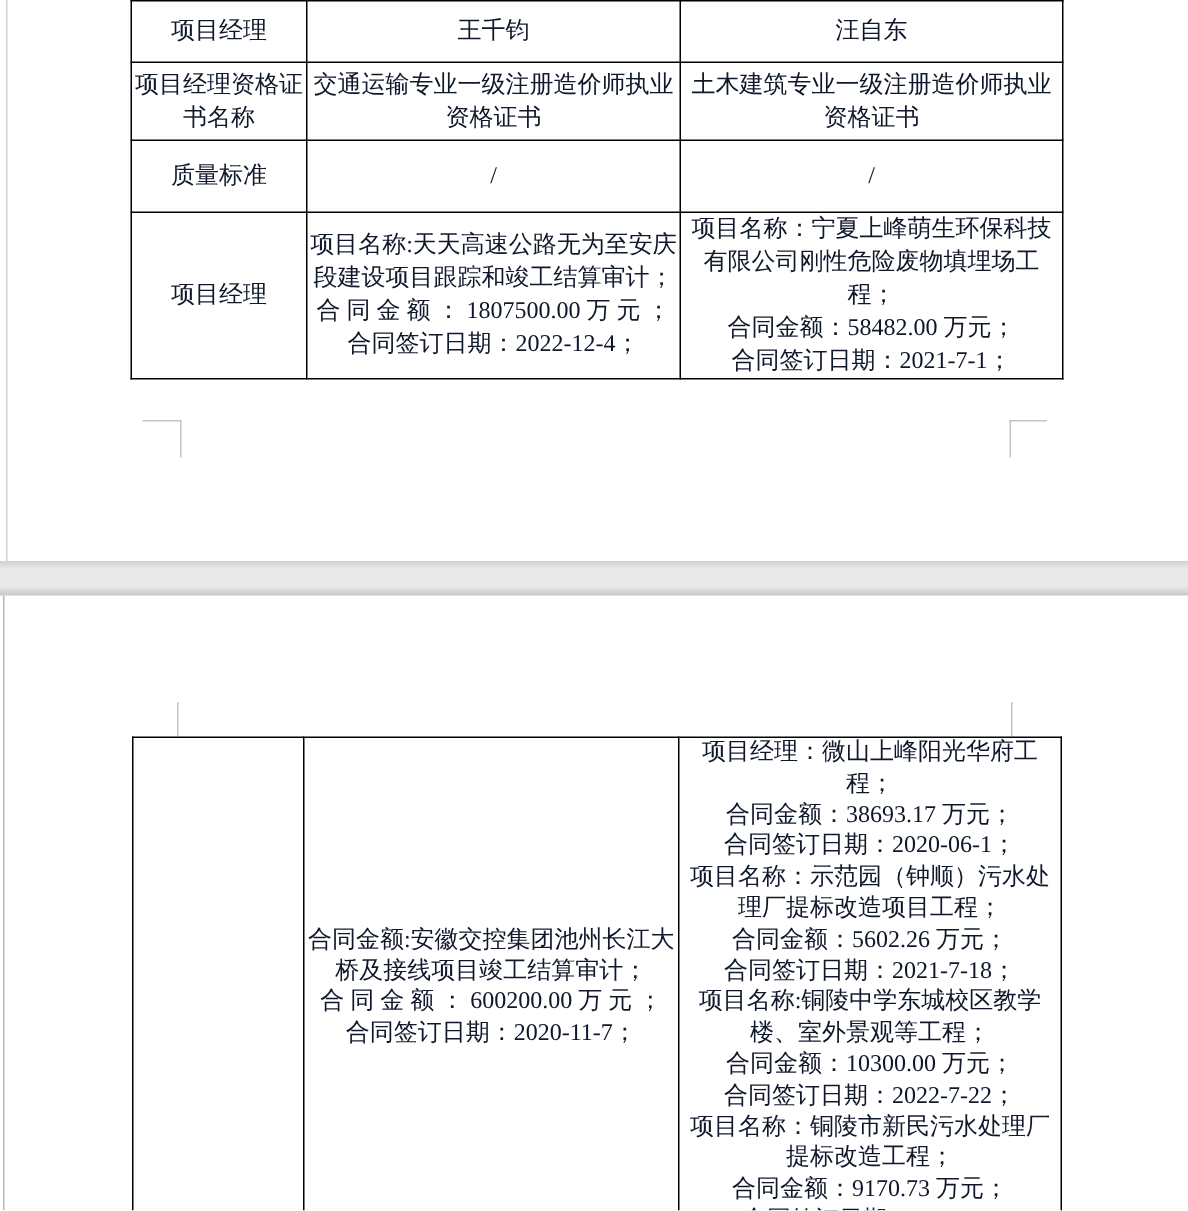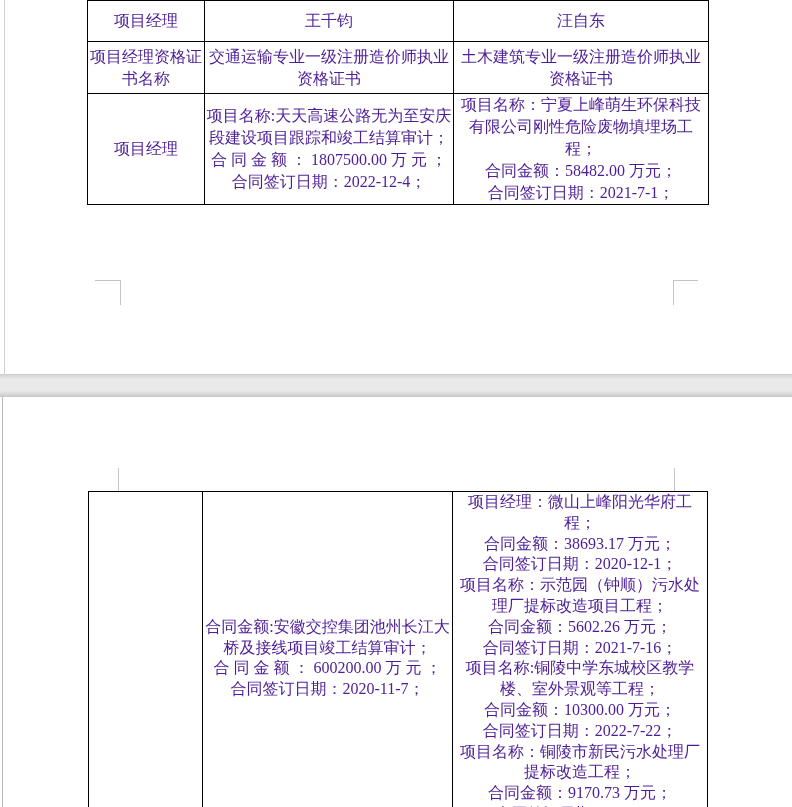--- a/index.html
+++ b/index.html
@@ -1,19 +1,19 @@
 <!DOCTYPE html>
 <html><head>
 <meta charset="utf-8">
 <style>
   html,body { margin:0; padding:0; background:#ffffff; }
   .canvas {
     position:relative; width:792px; height:807px; overflow:hidden;
     background:#ffffff; font-family:"Liberation Serif","DejaVu Serif",serif;
-    color:#4c1d95;
+    color:#0f172a;
   }
   
   .page-edge { position:absolute; width:1px; background:#d2d2d2; }
   .edge-p1 { left:4px; top:0; height:374px; }
   .edge-p2 { left:2px; top:397px; height:410px; background:#b8b8b8; }
   
   .page-gap {
     position:absolute; left:0; top:374px; width:792px; height:23px;
     background:linear-gradient(to bottom,#cfcfcf 0px,#e9e9e9 5px,#e9e9e9 17px,#c7c7c7 23px);
   }
@@ -63,20 +63,25 @@
         <tr class="r1">
       <td>项目经理</td>
       <td>王千钧</td>
       <td>汪自东</td>
     </tr>
     <tr class="r2">
       <td>项目经理资格证书名称</td>
       <td>交通运输专业一级注册造价师执业资格证书</td>
       <td>土木建筑专业一级注册造价师执业资格证书</td>
     </tr>
+    <tr class="r4">
+      <td>质量标准</td>
+      <td>/</td>
+      <td>/</td>
+    </tr>
     <tr class="r5">
       <td>项目经理</td>
       <td class="perf">
             <div class="para">项目名称:天天高速公路无为至安庆段建设项目跟踪和竣工结算审计；</div>
             <div class="para">合 同 金 额 ： 1807500.00 万 元 ；</div>
             <div class="para">合同签订日期：2022-12-4；</div>
           </td>
       <td class="perf">
             <div class="para">项目名称：宁夏上峰萌生环保科技有限公司刚性危险废物填埋场工程；</div>
             <div class="para">合同金额：58482.00 万元；</div>
@@ -107,24 +112,24 @@
         <tr class="r1">
       <td></td>
       <td class="perf">
             <div class="para">合同金额:安徽交控集团池州长江大桥及接线项目竣工结算审计；</div>
             <div class="para">合 同 金 额 ： 600200.00 万 元 ；</div>
             <div class="para">合同签订日期：2020-11-7；</div>
           </td>
       <td class="perf">
             <div class="para">项目经理：微山上峰阳光华府工程；</div>
             <div class="para">合同金额：38693.17 万元；</div>
-            <div class="para">合同签订日期：2020-12-1；</div>
+            <div class="para">合同签订日期：2020-06-1；</div>
             <div class="para">项目名称：示范园（钟顺）污水处理厂提标改造项目工程；</div>
             <div class="para">合同金额：5602.26 万元；</div>
-            <div class="para">合同签订日期：2021-7-16；</div>
+            <div class="para">合同签订日期：2021-7-18；</div>
             <div class="para">项目名称:铜陵中学东城校区教学楼、室外景观等工程；</div>
             <div class="para">合同金额：10300.00 万元；</div>
             <div class="para">合同签订日期：2022-7-22；</div>
             <div class="para">项目名称：铜陵市新民污水处理厂提标改造工程；</div>
             <div class="para">合同金额：9170.73 万元；</div>
             <div class="para">合同签订日期：2023-11;</div>
           </td>
     </tr>
   </tbody>
     </table>

